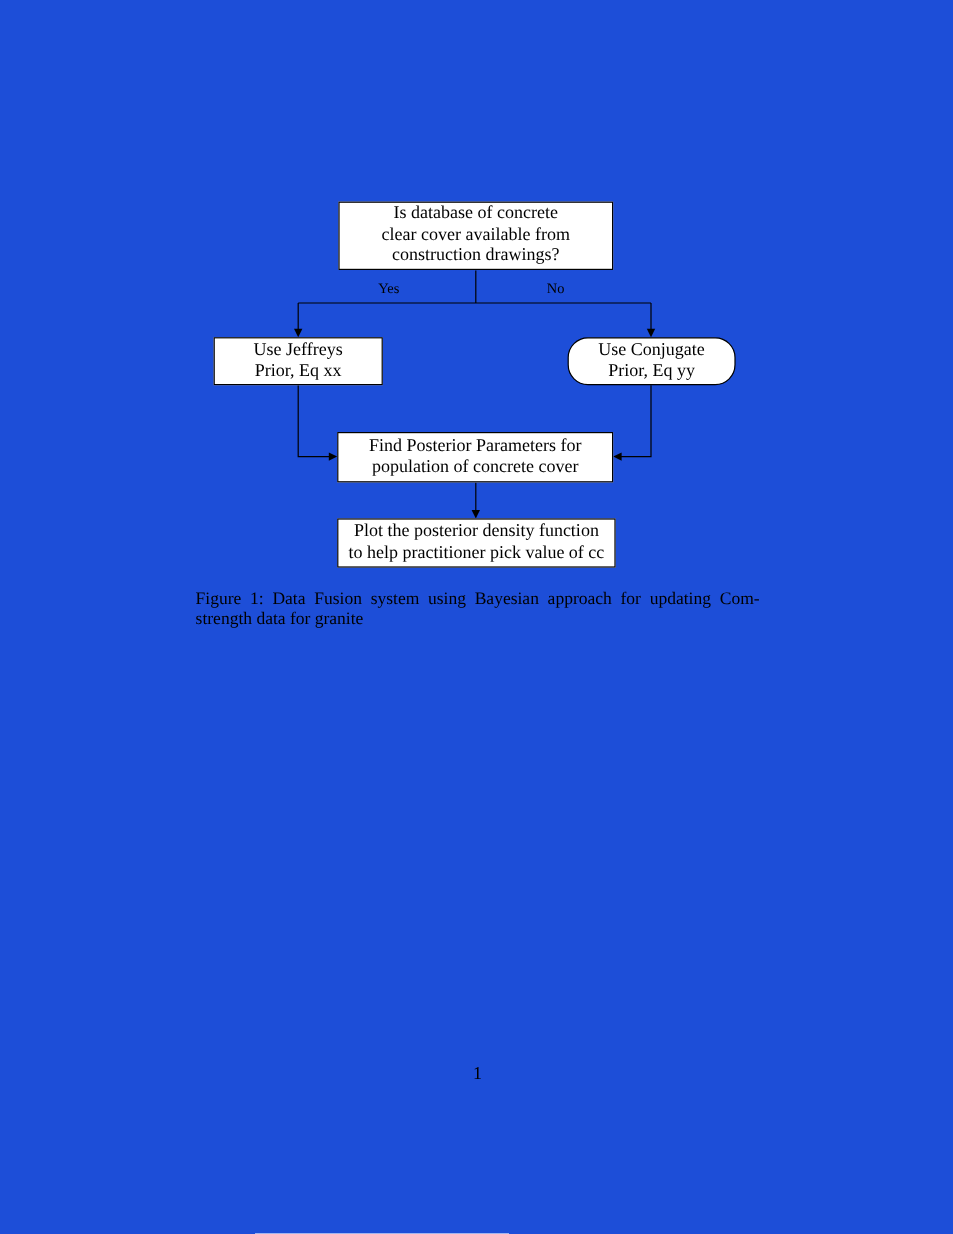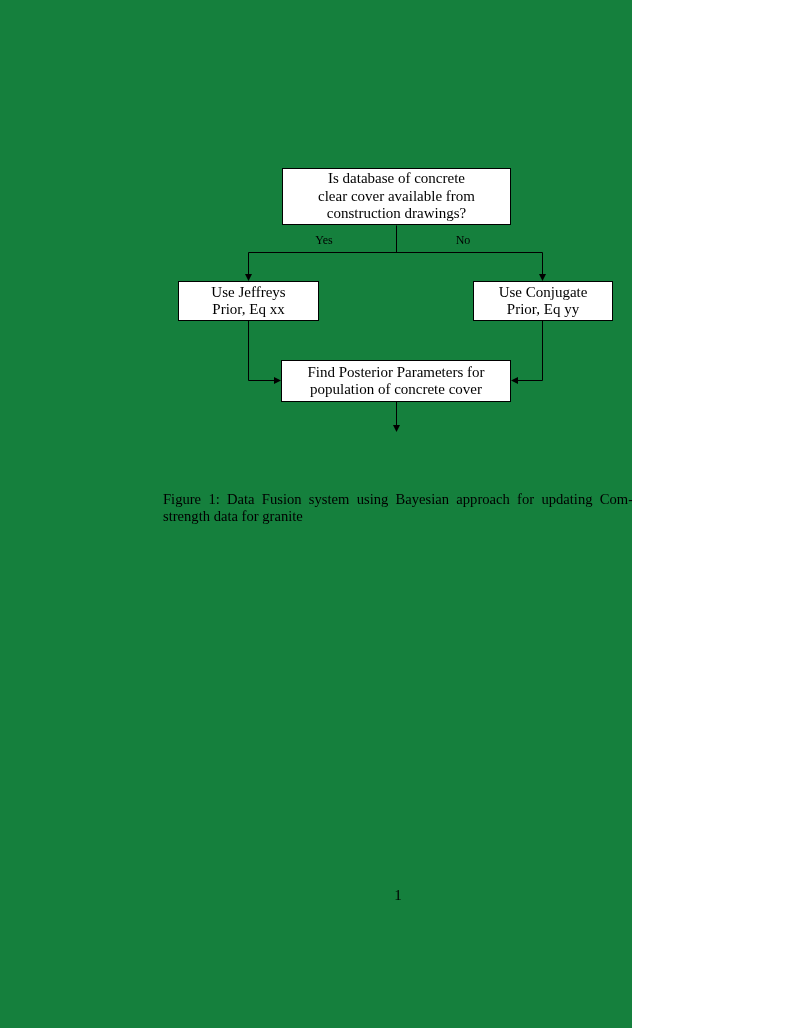--- a/index.html
+++ b/index.html
@@ -2,23 +2,23 @@
 <html><head>
 <meta charset="utf-8">
 <style>
   html, body {
     margin: 0;
     padding: 0;
     background: #ffffff;
   }
   .page {
     position: relative;
-    width: 632px;
+    width: 794px;
     height: 1028px;
-    background: #15803d;
+    background: #1d4ed8;
     font-family: "Liberation Serif", "DejaVu Serif", serif;
     color: #000000;
     overflow: hidden;
   }
   .connectors {
     position: absolute;
     left: 0;
     top: 0;
     width: 794px;
     height: 1028px;
@@ -42,21 +42,21 @@
     flex-direction: column;
     justify-content: center;
     align-items: center;
     text-align: center;
     font-size: 15px;
     line-height: 17.5px;
     color: #000000;
   }
   .node-decision { left: 282px; top: 168px; width: 229px; height: 57px; }
   .node-jeffreys { left: 178px; top: 281px; width: 141px; height: 40px; }
-  .node-conjugate { left: 473px; top: 281px; width: 140px; height: 40px; }
+  .node-conjugate { left: 473px; top: 281px; width: 140px; height: 40px; border-radius: 17px; }
   .node-posterior { left: 281px; top: 360px; width: 230px; height: 42px; }
   .node-plot { left: 281px; top: 432px; width: 232px; height: 41px; }
   .edge-label {
     position: absolute;
     top: 233px;
     transform: translateX(-50%);
     font-size: 12px;
     line-height: 15px;
     white-space: nowrap;
   }
@@ -134,20 +134,24 @@
   <div class="node node-conjugate">
     <div>Use Conjugate</div>
     <div>Prior, Eq yy</div>
   </div>
 
   <div class="node node-posterior">
     <div>Find Posterior Parameters for</div>
     <div>population of concrete cover</div>
   </div>
 
+  <div class="node node-plot">
+    <div>Plot the posterior density function</div>
+    <div>to help practitioner pick value of cc</div>
+  </div>
 
   <div class="caption">
     <span class="cap-line cap-justify">Figure 1: Data Fusion system using Bayesian approach for updating Com-</span>
     <span class="cap-line cap-last">strength data for granite</span>
   </div>
 
   <div class="page-number">1</div>
 
 </div>
 

